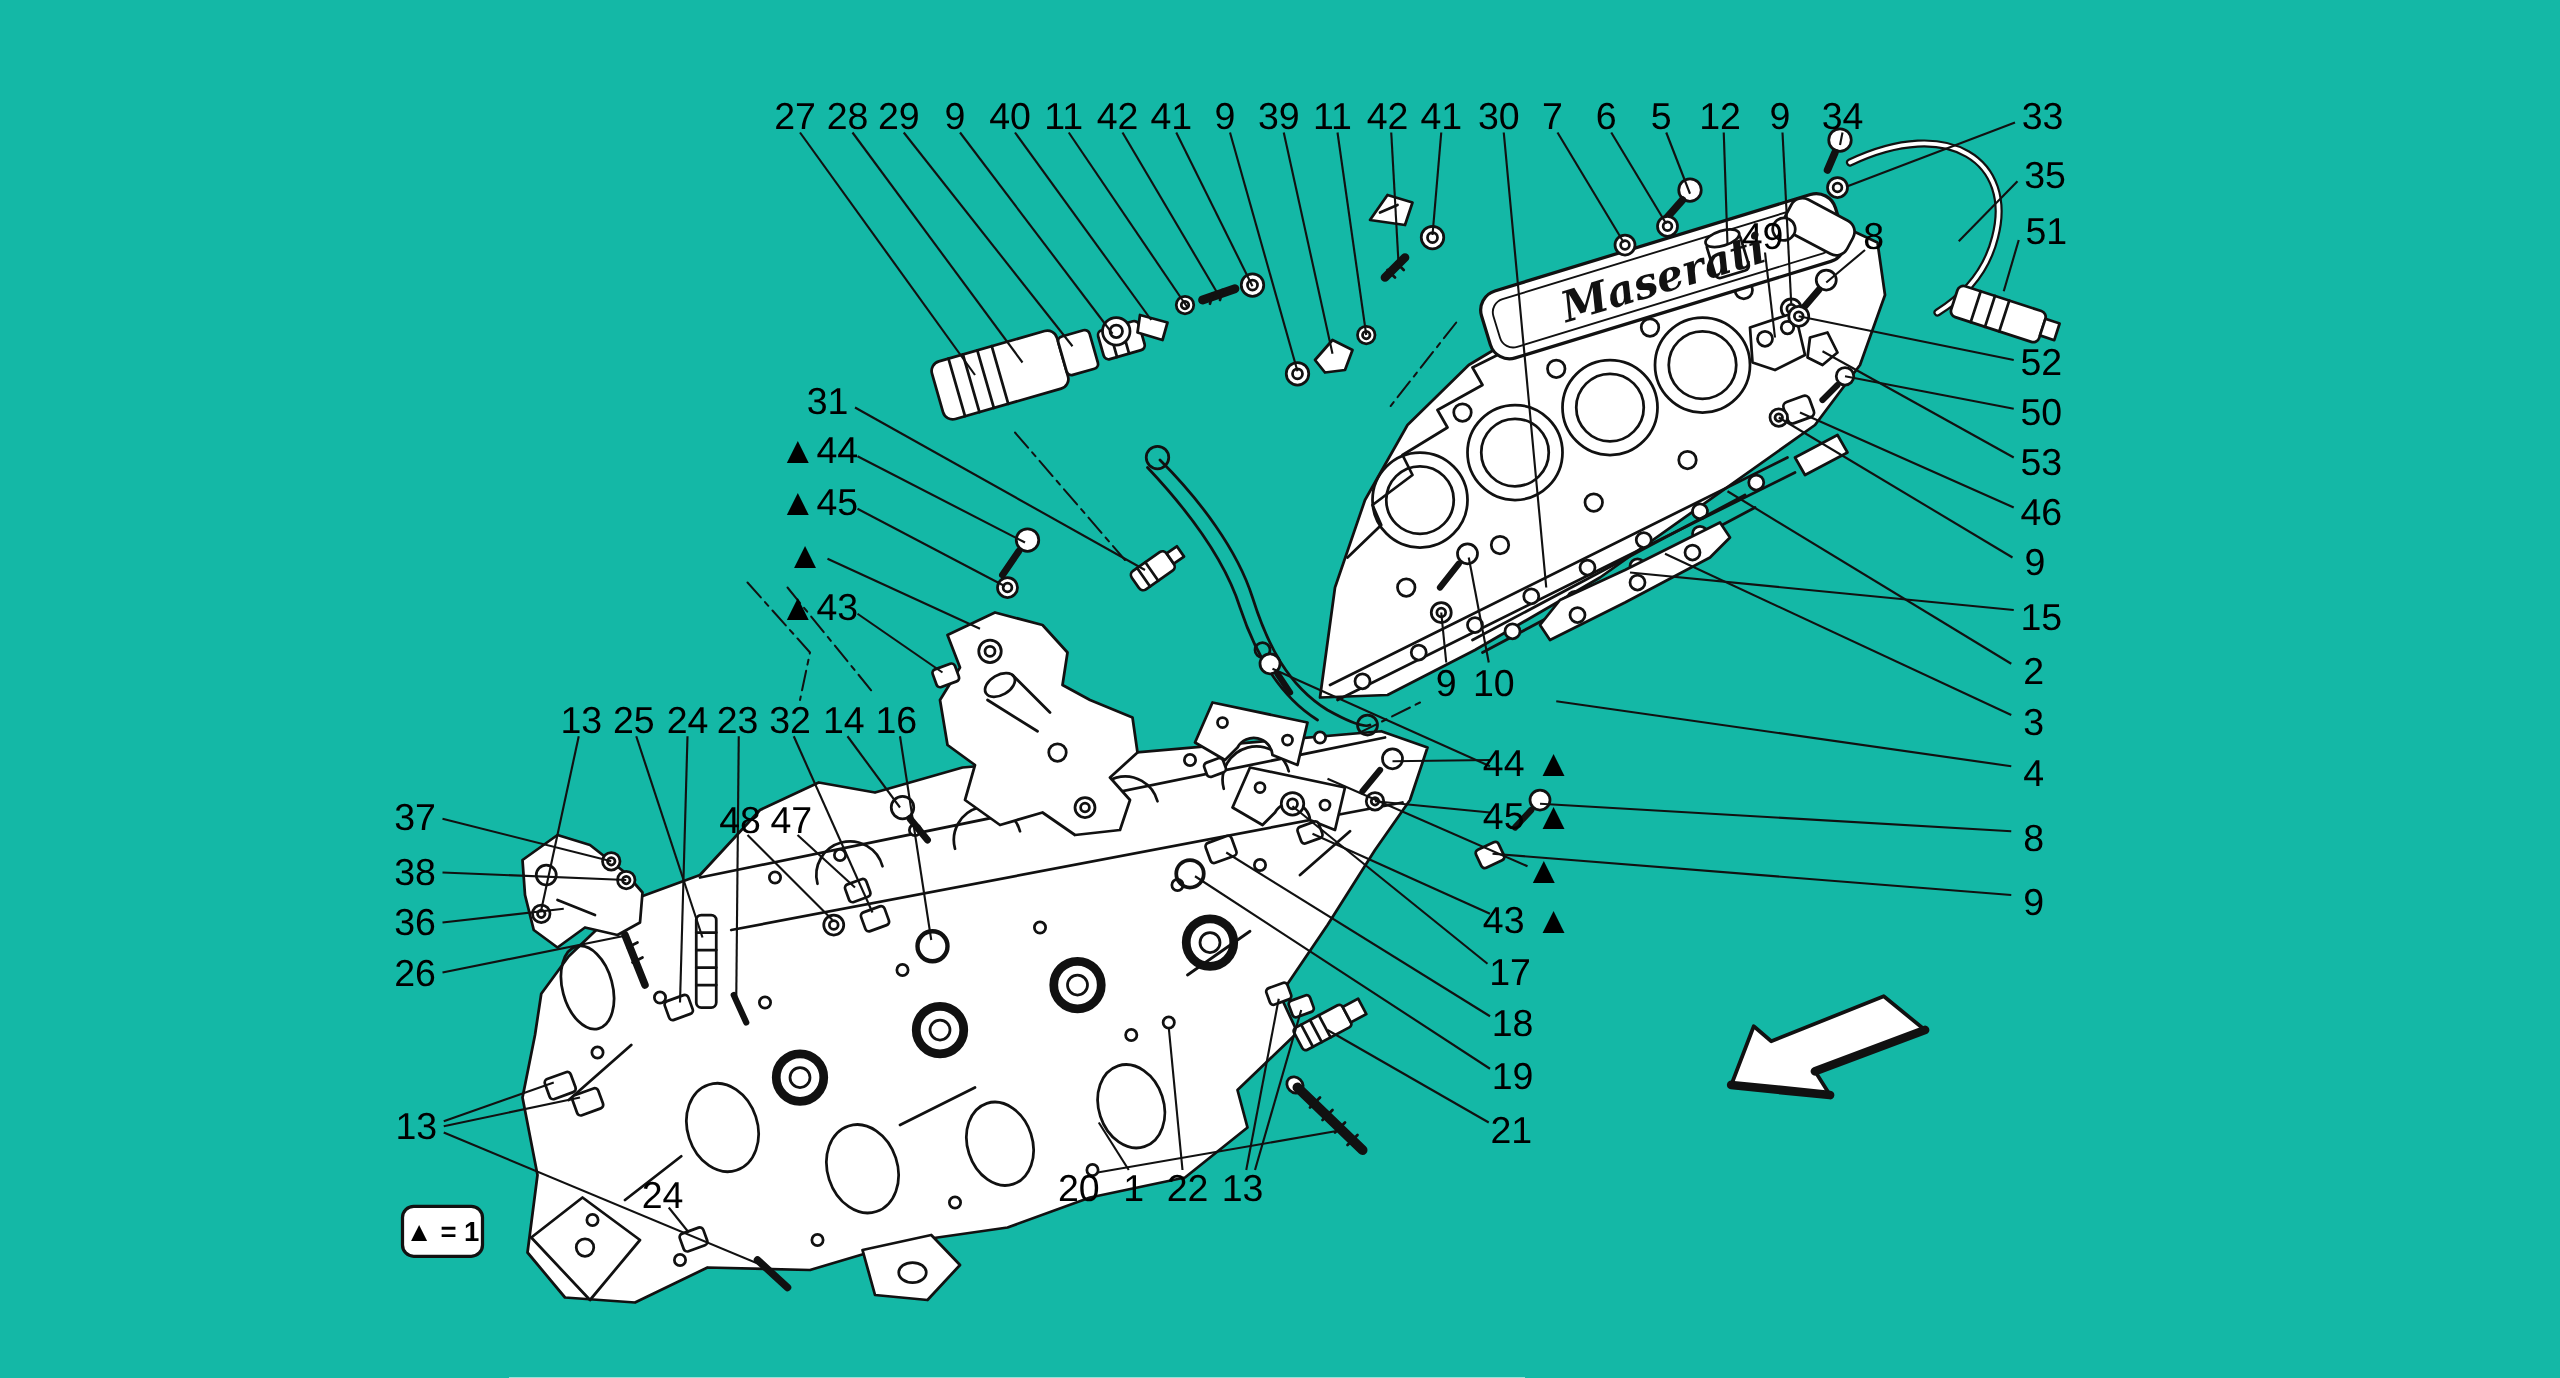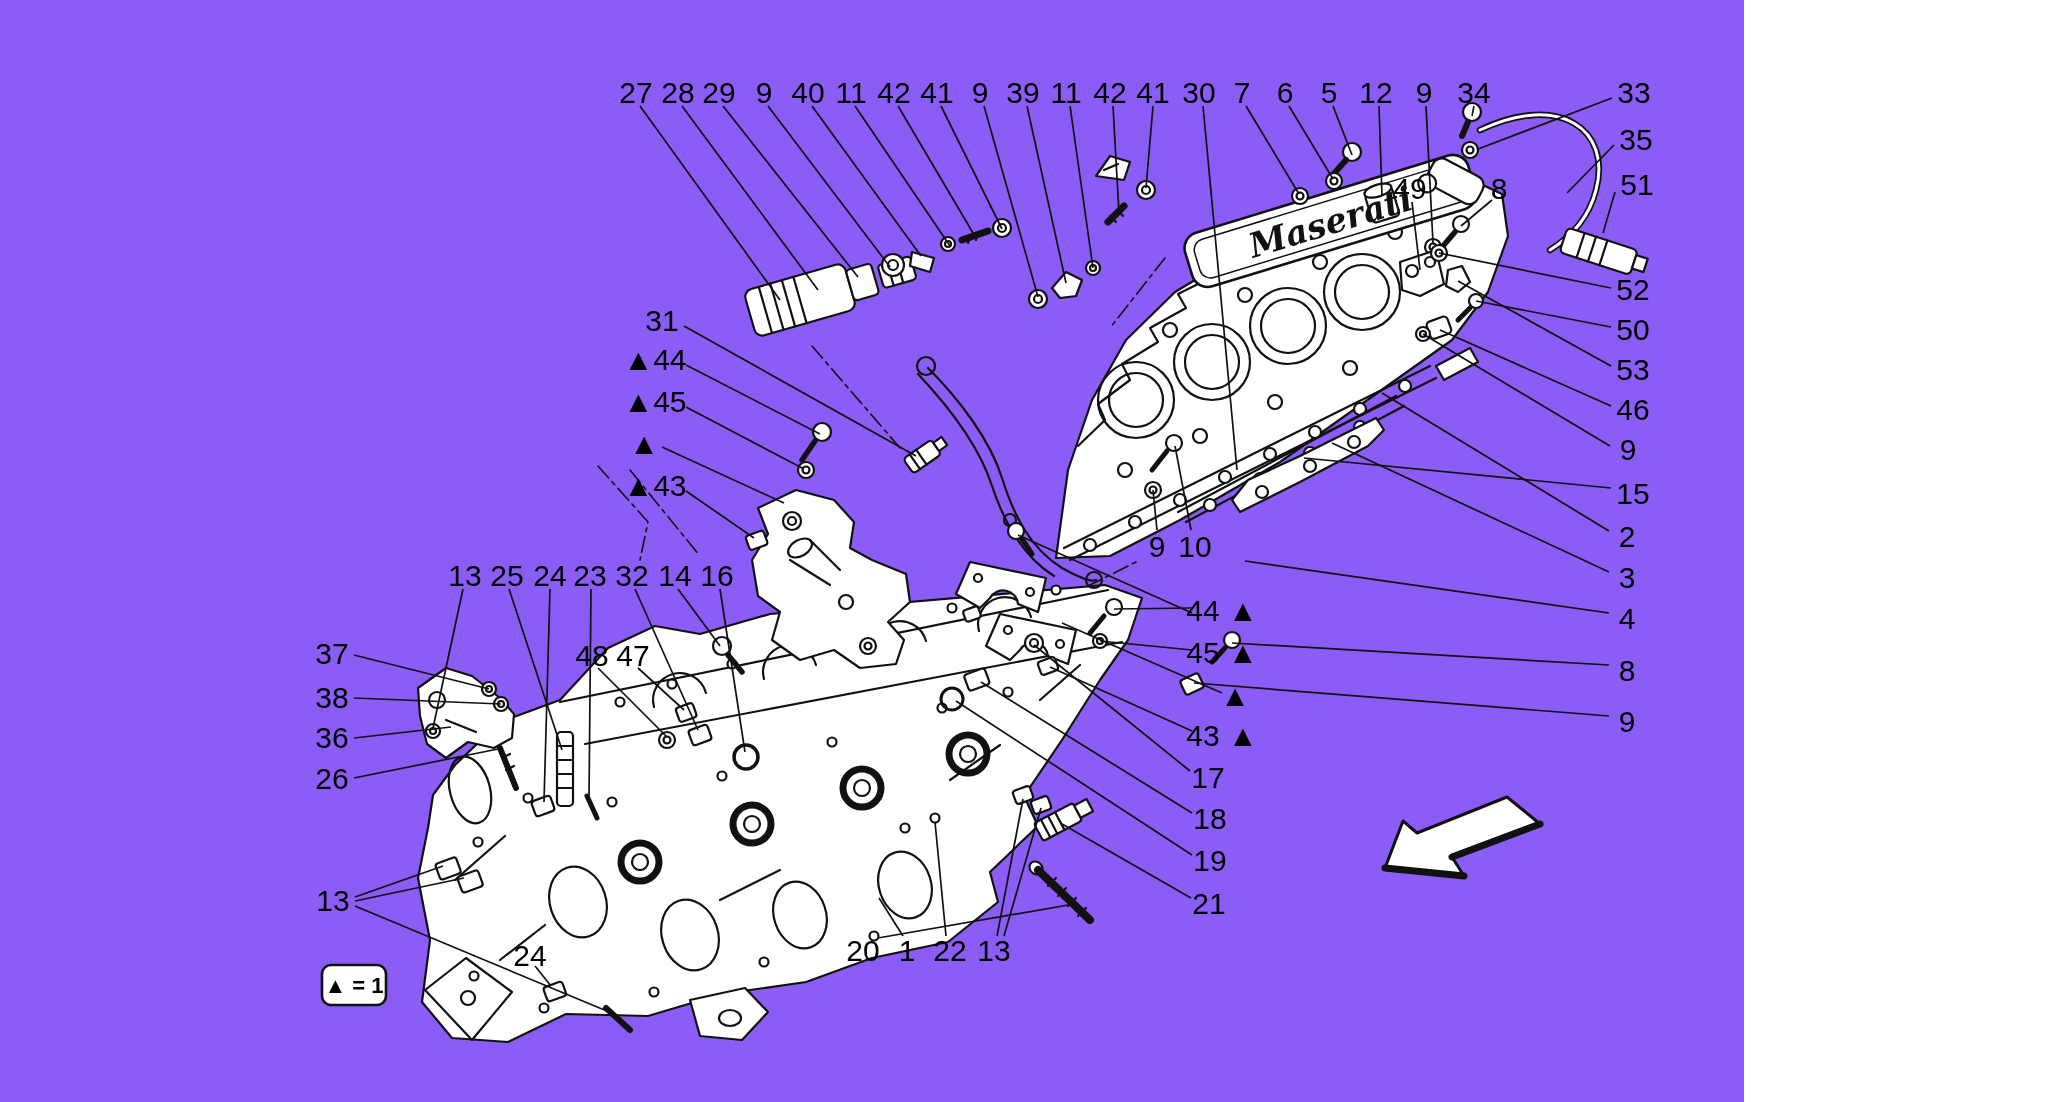--- a/index.html
+++ b/index.html
@@ -1,16 +1,16 @@
 <!DOCTYPE html>
 <html><head>
 <meta charset="utf-8">
 <style>
   html,body{margin:0;padding:0;background:#fff;}
-  .stage{position:relative;width:1744px;height:1102px;background:#8b5cf6;overflow:hidden;
+  .stage{position:relative;width:2048px;height:1102px;background:#14b8a6;overflow:hidden;
          font-family:"Liberation Sans",sans-serif;}
   svg{position:absolute;left:0;top:0;}
   .lbl{font:30px "Liberation Sans","DejaVu Sans",sans-serif;fill:#000;}
   .legend-txt{font:bold 22px "Liberation Sans","DejaVu Sans",sans-serif;fill:#000;}
   .brand{font:italic 600 34px "DejaVu Serif",serif;fill:#111;}
   text{user-select:none;}
 </style>
 </head>
 <body>
 

